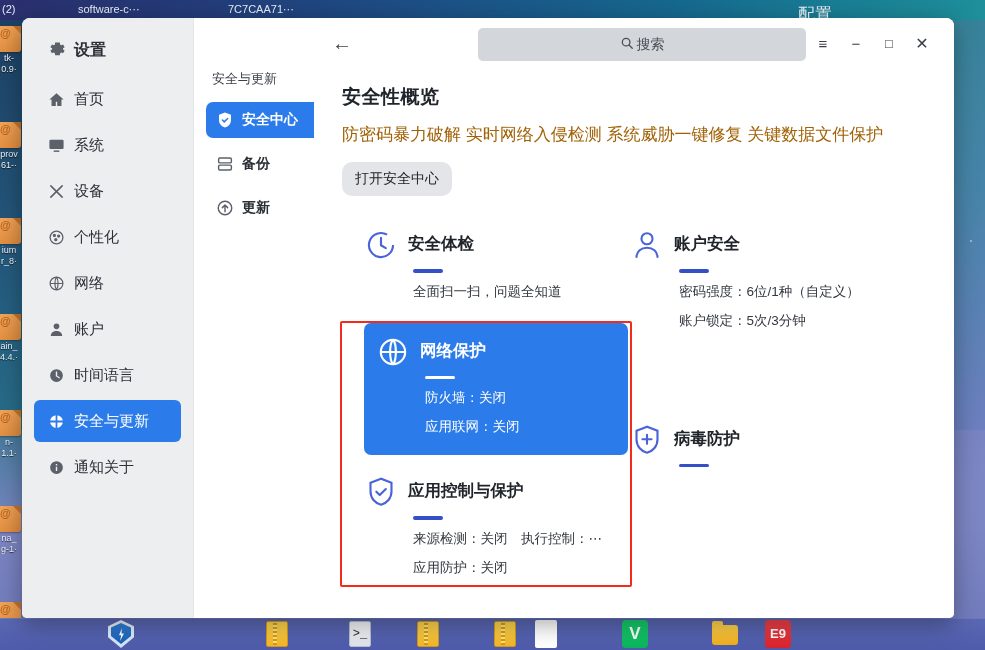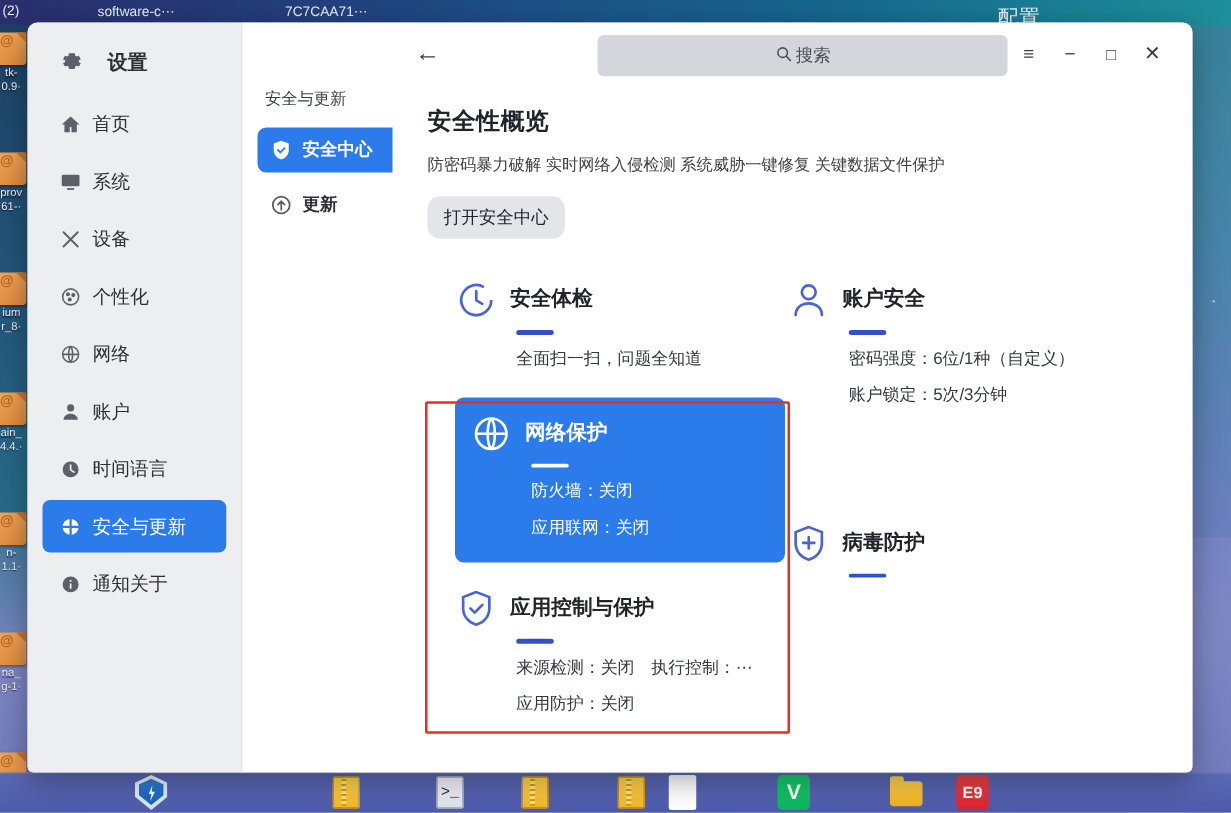--- a/index.html
+++ b/index.html
@@ -128,21 +128,21 @@
   #sidebar {
     width:172px; background:#eceef0; flex:0 0 172px;
     padding-top:8px; border-right:1px solid #e2e4e7;
   }
   .side-row {
     display:flex; align-items:center; height:42px;
     margin:4px 12px; padding-left:14px; border-radius:6px;
     color:#2b2f36; font-size:15px; cursor:default;
   }
   .side-row .si { width:26px; flex:0 0 26px; display:flex; align-items:center; color:#5b6069; }
-  .side-row.app-title { font-size:16px; font-weight:bold; height:40px; margin-bottom:8px;gap:12px; }
+  .side-row.app-title { font-size:16px; font-weight:bold; height:40px; margin-bottom:8px; }
   .side-row.selected { background:#2b7cea; color:#fff; }
   .side-row.selected .si { color:#fff; }
 
   
   #subnav { width:120px; flex:0 0 120px; background:#fff; padding:52px 0 0 12px; }
   #subnav .grp { font-size:13px; color:#3a3f47; margin:0 0 14px 6px; }
   .sub-row {
     display:flex; align-items:center; height:36px; width:142px;
     border-radius:7px; padding-left:10px; font-size:14px; color:#2b2f36;
     margin-bottom:8px; cursor:default;font-weight:bold;
@@ -170,21 +170,21 @@
     color:#3a3f47; font-size:15px; text-align:center; line-height:24px; cursor:default;
   }
   #wc-menu { right:118px; }
   #wc-min  { right:85px; }
   #wc-max  { right:52px; font-size:13px; }
   #wc-close{ right:19px; font-size:16px; }
 
   
   #content { position:absolute; left:0; right:0; top:52px; bottom:0; padding:14px 26px 0 28px; }
   #pg-title { font-size:19px; font-weight:bold; color:#20242b; letter-spacing:.5px; }
-  #pg-sub { font-size:13px; color:#404040; margin-top:13px; }
+  #pg-sub { font-size:17px; color:#a16207; margin-top:13px; }
   #open-btn {
     margin-top:16px; display:inline-block; background:#e3e5e8;
     border-radius:10px; padding:8px 13px; font-size:14px; color:#20242b; cursor:default;
   }
 
   #cards { position:relative; margin-top:24px; }
   .card-col { position:absolute; width:276px; }
   #col-left { left:22px; top:0; }
   #col-right { left:288px; top:0; }
 
@@ -404,20 +404,29 @@
     <div class="sub-row selected">
       <span class="si">
         <svg width="18" height="18" viewBox="0 0 24 24" fill="currentColor">
             <path d="M12 2L4 5v7c0 5 3.4 8.9 8 10 4.6-1.1 8-5 8-10V5z"></path>
             <path d="M8.5 12l2.5 2.5 4.5-4.5" stroke="#2b7cea" stroke-width="2" fill="none" stroke-linecap="round"></path>
           </svg>
       </span>
       <span>安全中心</span>
     </div>
 
+    <div class="sub-row">
+      <span class="si">
+        <svg width="18" height="18" viewBox="0 0 24 24" fill="none" stroke="currentColor" stroke-width="1.9">
+            <rect x="3.5" y="4" width="17" height="6.5" rx="1.6"></rect>
+            <rect x="3.5" y="13.5" width="17" height="6.5" rx="1.6"></rect>
+          </svg>
+      </span>
+      <span>备份</span>
+    </div>
 
     <div class="sub-row">
       <span class="si">
         <svg width="18" height="18" viewBox="0 0 24 24" fill="none" stroke="currentColor" stroke-width="1.9">
             <circle cx="12" cy="12" r="9"></circle>
             <path d="M12 17V8M8.5 11.5L12 8l3.5 3.5" stroke-linecap="round" stroke-linejoin="round"></path>
           </svg>
       </span>
       <span>更新</span>
     </div>

